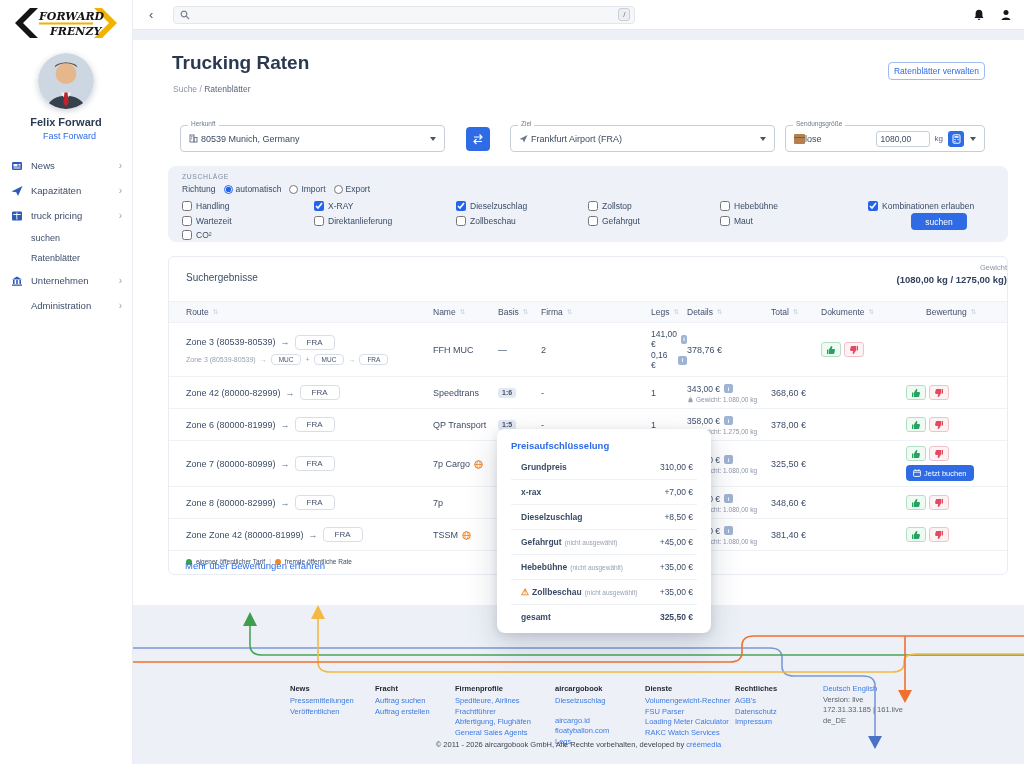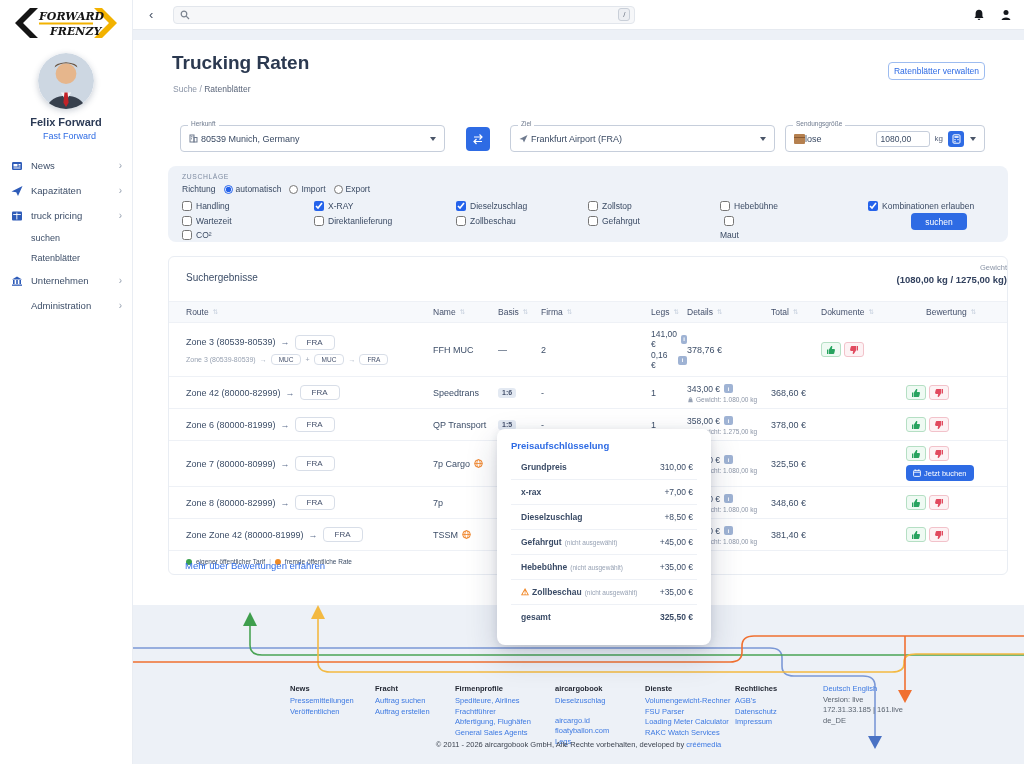--- a/index.html
+++ b/index.html
@@ -74,40 +74,40 @@
   .th { font-size:8.5px; color:#44506b; display:flex; align-items:center; gap:4px; }
   .th:last-of-type { padding-left:20px; }
   .sort-ic { font-size:6.5px; color:#c5cfdd; }
   .trow { border-bottom:1px solid #eef1f6; min-height:32px; padding-top:5px; padding-bottom:5px; }
   .cell { font-size:9px; color:#3d4e68; }
   .route-l1 { display:flex; align-items:center; gap:5px; font-size:9px; color:#3d4e68; }
   .route-l2 { display:flex; align-items:center; gap:4px; font-size:7px; color:#98a2b2; margin-top:4px; }
   .chip { display:inline-block; border:1px solid #d8dee8; border-radius:4px; background:#fff; padding:2px 11px; font-size:8px; color:#44506b; }
   .chip.sm { padding:1px 7px; font-size:6.5px; }
   .arrow { color:#5a6b8c; } .route-l2 .arrow { color:#aab4c4; }
-  .name-cell { display:flex; align-items:flex-start; gap:4px; }
+  .name-cell { display:flex; align-items:flex-end; gap:4px; }
   .basis-badge { display:inline-block; background:#e3e9f2; border-radius:3px; padding:1.5px 4px; font-size:7px; font-weight:bold; color:#44506b; }
   .d-line { display:flex; align-items:center; gap:4px; font-size:8.5px; color:#3d4e68; margin:1px 0; }
   .info-ic { display:inline-flex; width:9px; height:9px; background:#9fb3d4; border-radius:2px; color:#fff; font-size:6px; font-weight:bold; align-items:center; justify-content:center; cursor:pointer; }
   .info-ic::after { content:"i"; }
   .d-note { display:flex; align-items:center; gap:2px; font-size:6.5px; color:#8a94a6; margin-top:2px; }
   .rating-cell { display:flex; flex-direction:column; gap:4px; align-items:flex-start; }
   .thumbs { display:flex; gap:3px; }
   .thumb { width:20px; height:15px; border-radius:3px; display:flex; align-items:center; justify-content:center; cursor:pointer; }
   .thumb.up { border:1px solid #b5dfc4; background:#effaf3; }
   .thumb.down { border:1px solid #f2c2ca; background:#fdf2f4; }
   .book-btn { display:flex; align-items:center; gap:3px; height:16px; padding:0 7px; background:#2e6be4; border:none; border-radius:4px; color:#fff; font-size:7.5px; font-family:inherit; cursor:pointer; }
   .legend { display:flex; align-items:center; gap:4px; font-size:6.5px; color:#3c4d66; padding:7px 0 9px 17px; }
   .dot { width:6px; height:6px; border-radius:50%; display:inline-block; }
   .dot.green { background:#3aa14f; } .dot.orange { background:#f08a24; }
   .legend .pipe { color:#aab4c4; }
   .more-link { position:absolute; left:52px; top:520px; font-size:9.5px; color:#2e6be4; cursor:pointer; }
 
   
-  .popup { position:absolute; left:497px; top:429px; width:214px; background:#fff; border-radius:8px; box-shadow:0 12px 32px rgba(30,40,70,.18), 0 2px 8px rgba(30,40,70,.12); padding:11px 14px 16px; z-index:60; }
+  .popup { position:absolute; left:497px; top:429px; width:214px; background:#fff; border-radius:8px; box-shadow:0 12px 32px rgba(30,40,70,.18), 0 2px 8px rgba(30,40,70,.12); padding:11px 14px 4px; z-index:60; }
   .popup-title { font-size:9.5px; font-weight:600; color:#2e6be4; margin-bottom:4px; }
   .p-row { display:flex; justify-content:space-between; align-items:center; padding:7px 4px 7px 10px; border-bottom:1px solid #eef1f6; font-size:8.5px; color:#3a4b66; }
   .p-row:last-of-type { border-bottom:none; font-weight:bold; }
   .p-label { display:flex; align-items:center; gap:3px; font-weight:600; }
   .p-row:last-of-type .p-label { font-weight:bold; }
   .p-note { font-size:6.5px; color:#97a2b4; font-weight:normal; }
   .warn-ic { color:#f0821e; font-size:9px; font-weight:bold; line-height:1; }
   .warn-ic::after { content:"⚠"; }
   .p-value { font-weight:400; }
   .p-row:last-of-type .p-value { font-weight:bold; }
@@ -358,21 +358,21 @@
           <span>Zollstop</span>
         </label>
       <label class="cb" style="left:420px;top:50px;">
           <input type="checkbox" style="">
           <span>Gefahrgut</span>
         </label>
       <label class="cb" style="left:552px;top:35px;">
           <input type="checkbox" style="">
           <span>Hebebühne</span>
         </label>
-      <label class="cb" style="left:552px;top:50px;flex-direction:column;">
+      <label class="cb" style="left:552px;top:50px;">
           <input type="checkbox" style="">
           <span>Maut</span>
         </label>
       <label class="cb" style="left:700px;top:35px;">
           <input type="checkbox" checked="" style="">
           <span>Kombinationen erlauben</span>
         </label>
       <button class="search-btn">suchen</button>
     </div>
 

